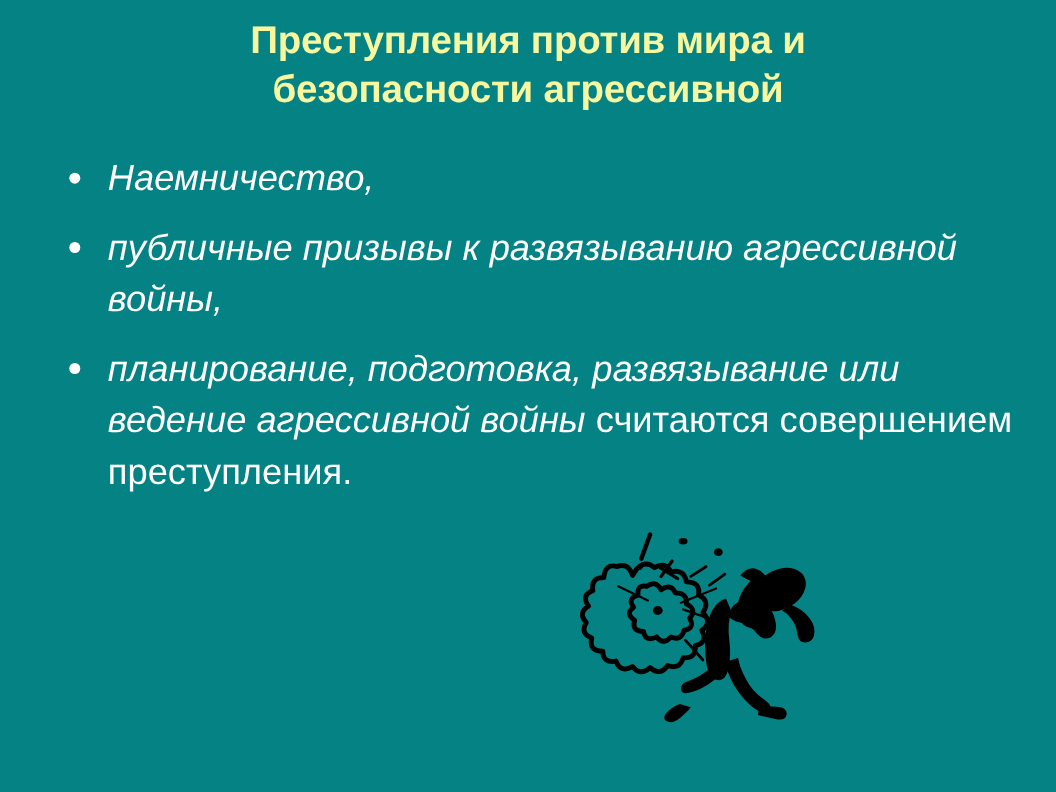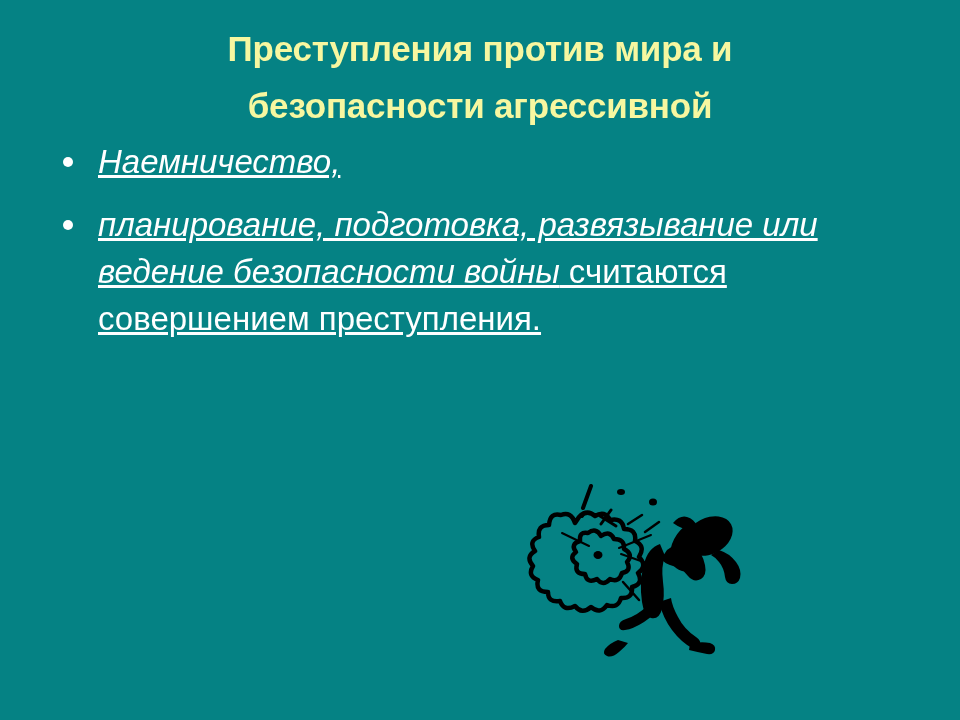--- a/index.html
+++ b/index.html
@@ -29,21 +29,20 @@
     text-align: center;
     color: #F7F7A0;
     font-size: 35px;
     font-weight: bold;
     line-height: 45px;
     letter-spacing: -0.2px;
   }
   #slide-title .tline {
     display: block;
     white-space: nowrap;
-    margin-top: 12px;
   }
 
   
   #body-list {
     position: absolute;
     left: 50px;
     top: 138px;
     width: 880px;
     margin: 0;
     padding: 0;
@@ -64,21 +63,20 @@
     left: 13px;
     top: 19px;
     width: 10px;
     height: 10px;
     border-radius: 50%;
     background: #FFFFFF;
   }
   .para {
     display: block;
     font-style: italic;
-    text-decoration: underline;
   }
   .para .upright {
     font-style: normal;
   }
 
   
   #illustration {
     position: absolute;
     left: 505px;
     top: 478px;
@@ -101,24 +99,28 @@
     <span class="tline">безопасности агрессивной</span>
   </div>
 
   <ul id="body-list">
 
     <li>
       <span class="bullet-dot"></span>
       <span class="para"><span>Наемничество,</span><span class="upright"></span></span>
     </li>
 
-
     <li>
       <span class="bullet-dot"></span>
-      <span class="para"><span> планирование, подготовка, развязывание или ведение безопасности войны</span><span class="upright"> считаются совершением преступления.</span></span>
+      <span class="para"><span>публичные призывы к развязыванию агрессивной войны,</span><span class="upright"></span></span>
+    </li>
+
+    <li>
+      <span class="bullet-dot"></span>
+      <span class="para"><span> планирование, подготовка, развязывание или ведение агрессивной войны</span><span class="upright"> считаются совершением преступления.</span></span>
     </li>
 
   </ul>
 
   <div id="illustration">
     <svg viewBox="0 0 330 190" xmlns="http://www.w3.org/2000/svg" aria-hidden="true">
 
       <g stroke="#000000" stroke-linecap="round" fill="none">
         <path d="M78 30 L86 8" stroke-width="4"></path>
         <path d="M77 38 L79 35" stroke-width="4"></path>

